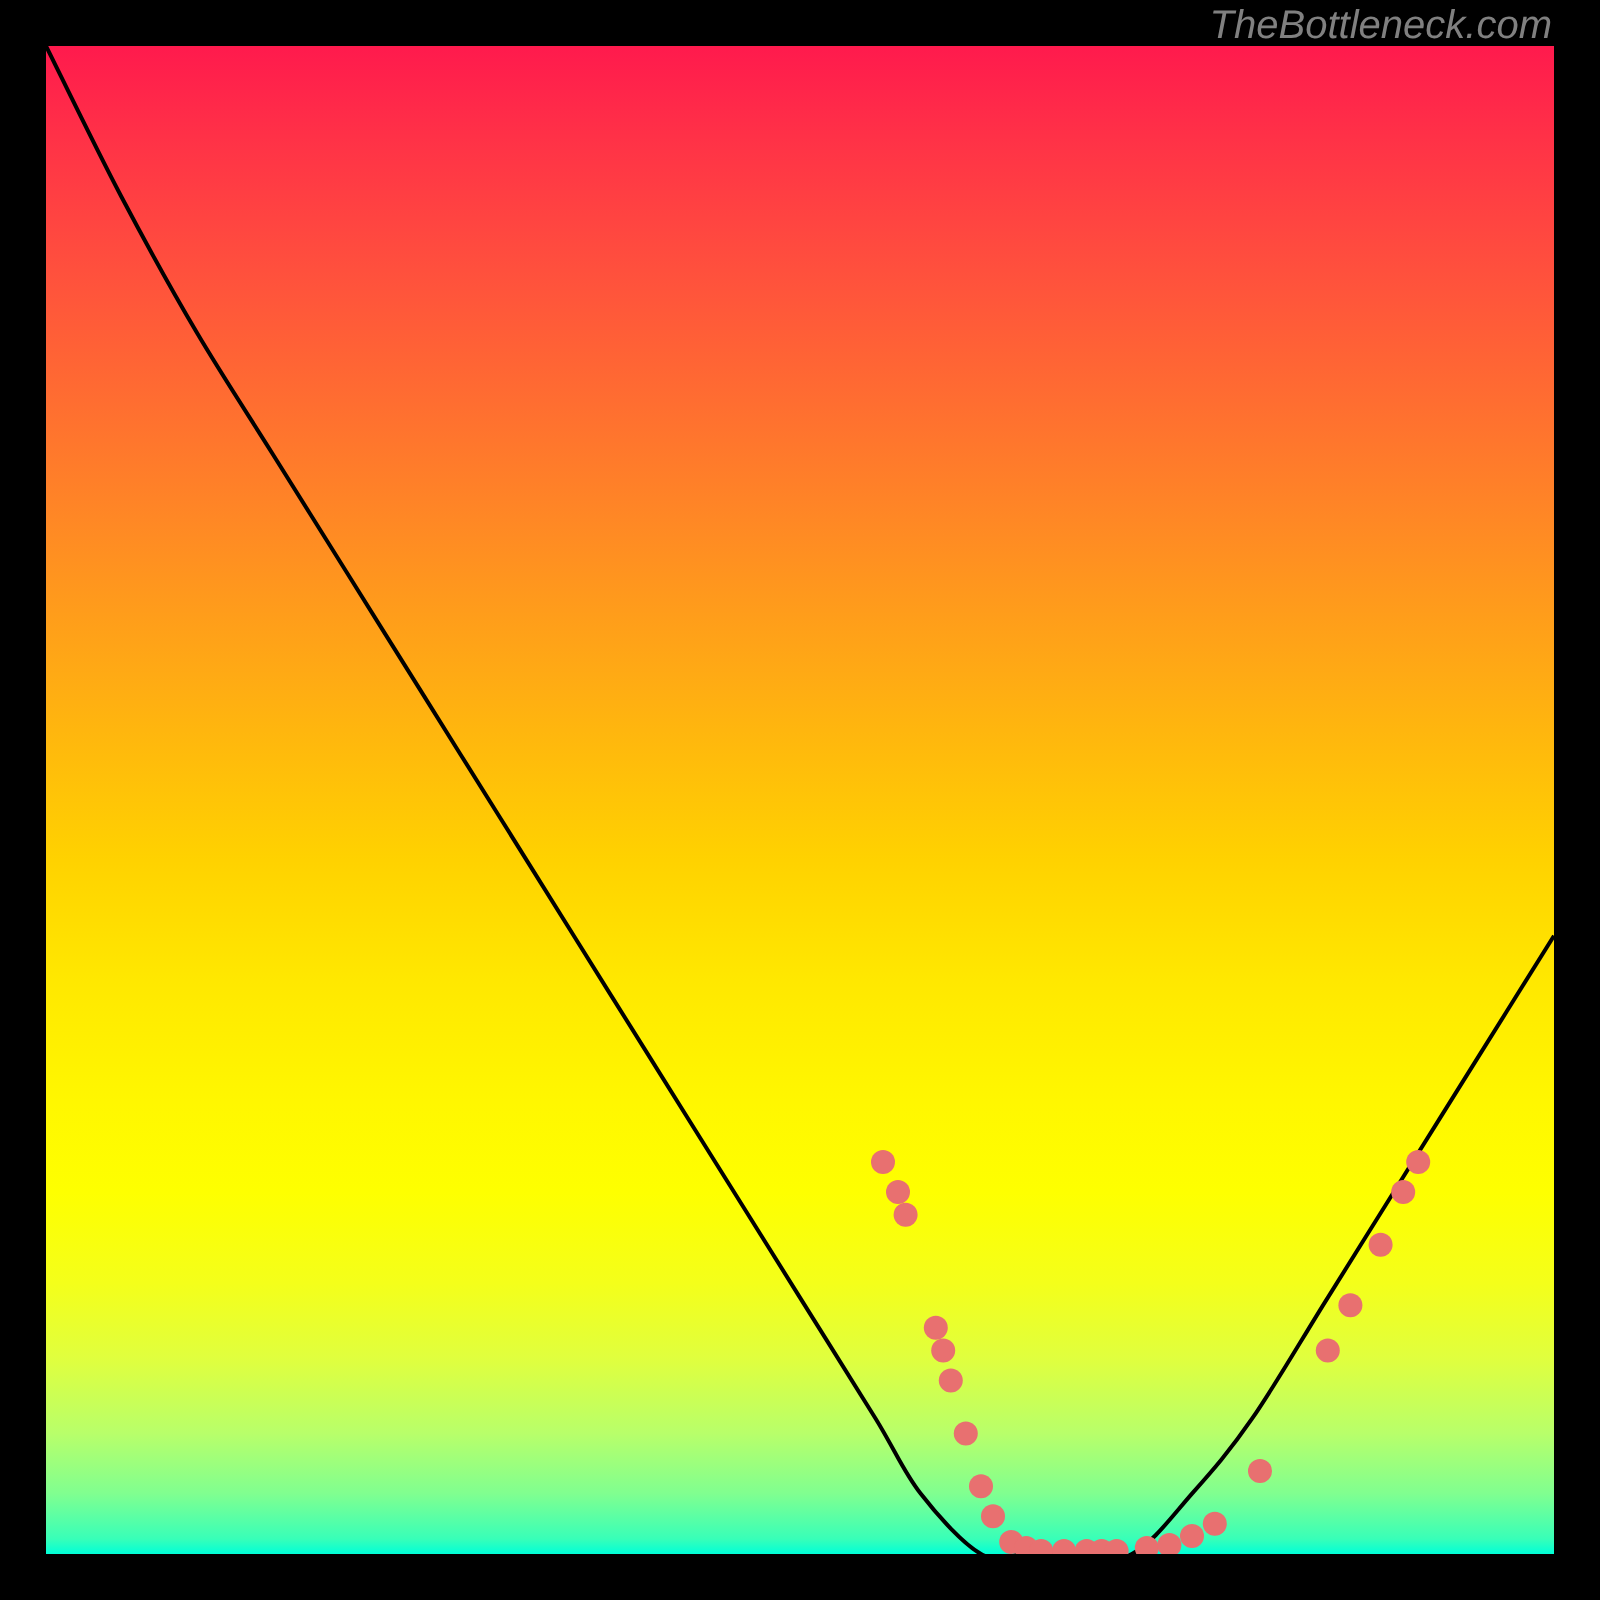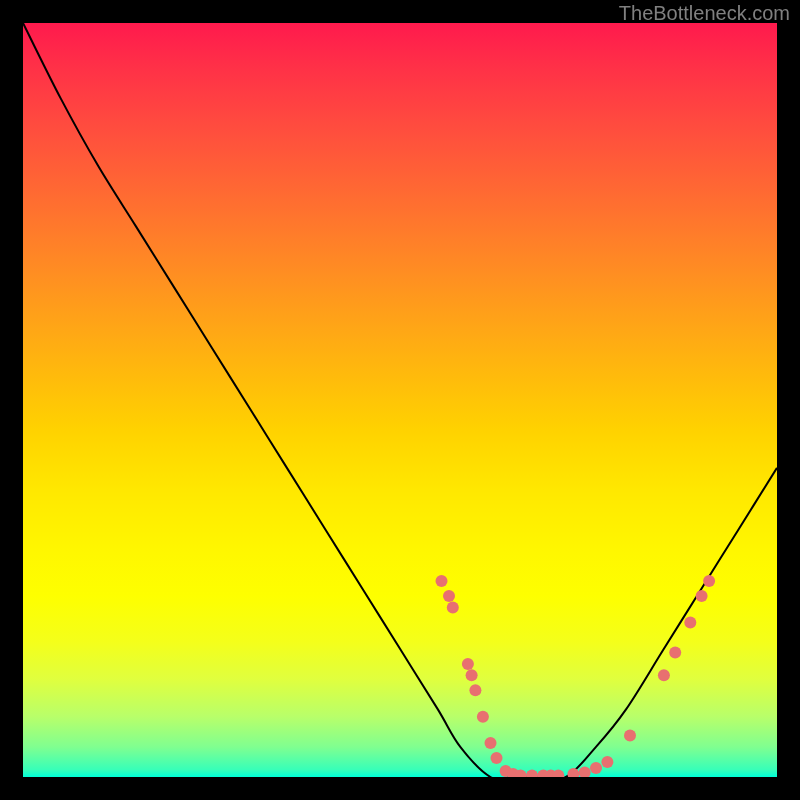--- a/index.html
+++ b/index.html
@@ -6,25 +6,26 @@
   body {
     width: 800px;
     height: 800px;
     background: #000;
     position: relative;
     font-family: Arial, sans-serif;
   }
   .watermark {
     position: absolute;
     top: 2px;
-    right: 10px;
+    right: 24px;
     color: #808080;
     font-size: 20px;
     font-weight: normal;
     z-index: 10;
+    font-style: italic;
   }
   .plot-area {
     position: absolute;
     left: 23px;
     top: 23px;
     width: 754px;
     height: 754px;
     overflow: hidden;
   }
   .gradient-bg {

